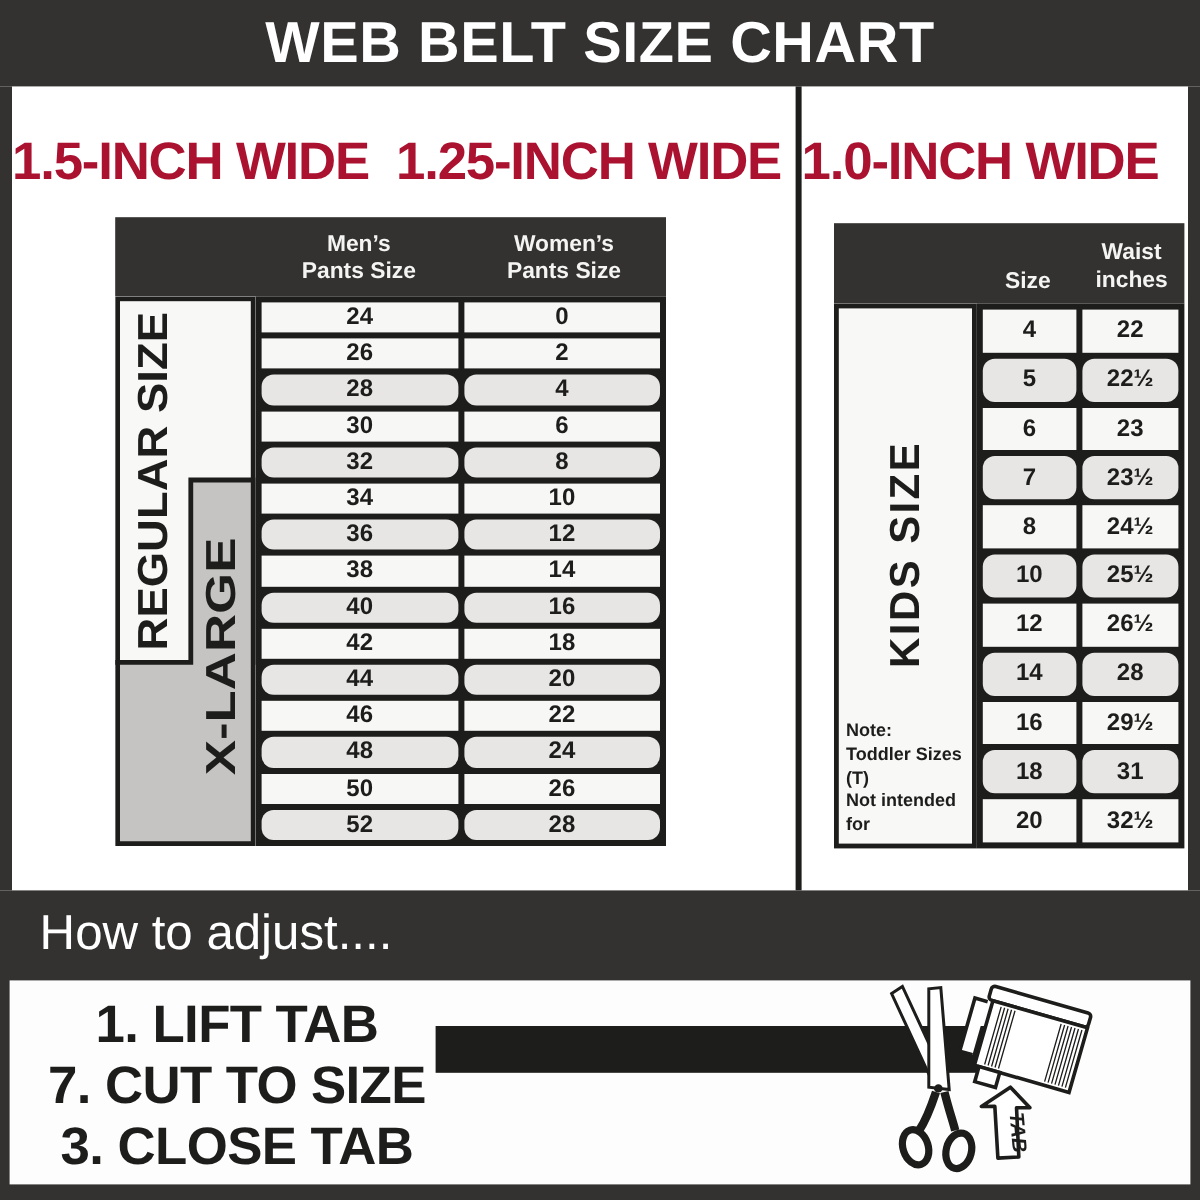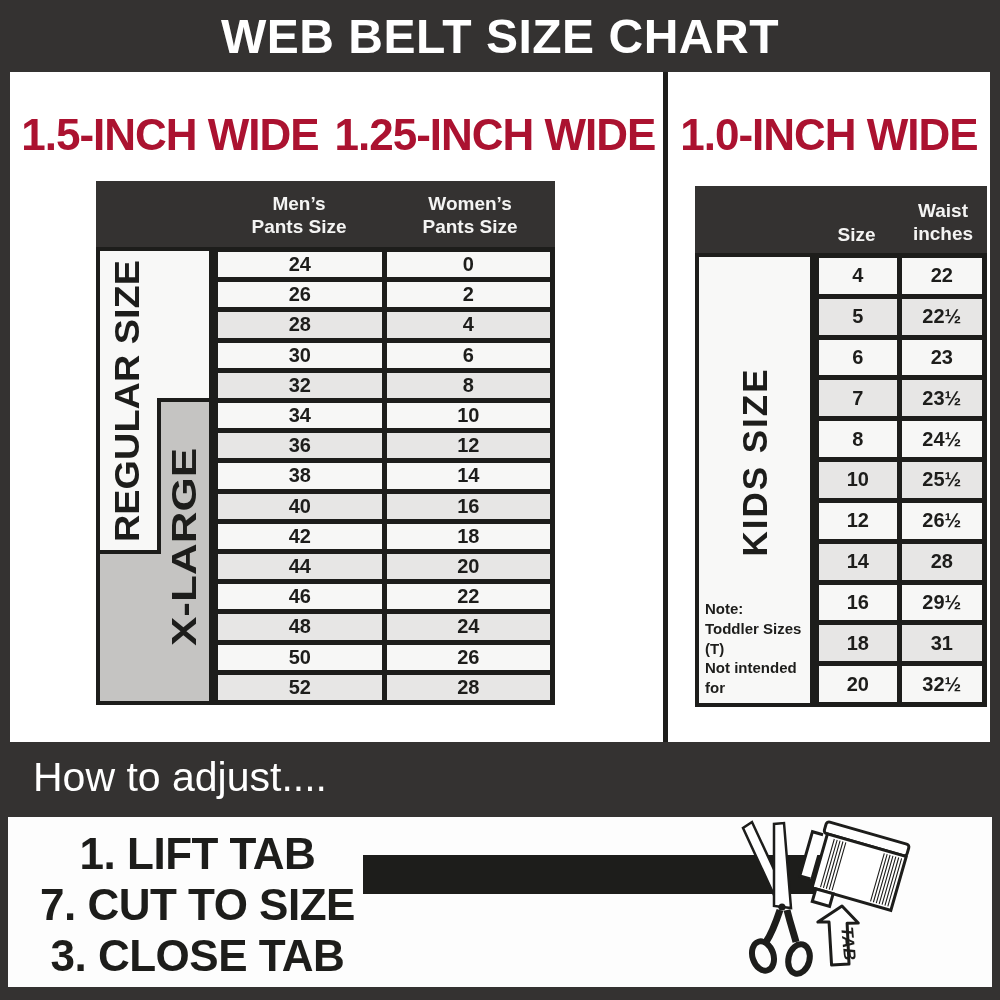--- a/index.html
+++ b/index.html
@@ -10,32 +10,32 @@
   
   .banner{left:0;top:0;width:1000px;height:72px;background:var(--dark,#343231);
           display:flex;align-items:center;justify-content:center;}
   .banner-title{color:#fff;font-size:48px;font-weight:bold;letter-spacing:.5px;}
 
   
   .edge{background:var(--dark,#343231);}
   .divider{background:var(--ink,#1d1d1b);}
 
   
-  .width-title{top:110px;text-align:center;color:var(--red,#ab1230);
+  .width-title{top:110px;text-align:left;color:var(--red,#ab1230);
                font-size:44px;font-weight:bold;letter-spacing:-1px;white-space:nowrap;}
 
   
   .thead{background:var(--dark,#343231);left:0;top:0;}
   .th{position:absolute;color:#f4f4f3;font-weight:bold;font-size:19px;line-height:23px;
       text-align:center;}
   .grid{position:absolute;display:grid;grid-template-columns:1fr 1fr;grid-auto-rows:1fr;
         background:var(--ink,#1d1d1b);gap:5px;padding:5px;box-sizing:border-box;}
   .cell{background:var(--row-light,#f7f7f6);display:flex;align-items:center;justify-content:center;
         font-weight:bold;font-size:20px;color:var(--ink,#1d1d1b);}
-  .cell.shaded{background:var(--row-shaded,#e7e6e5);}
+  .cell.shaded{background:var(--row-shaded,#e7e6e5);border-radius:10px;}
   .kgrid{grid-template-columns:85fr 88fr;}
 
   
   .kids-label{background:#f8f8f7;border:4px solid var(--ink,#1d1d1b);box-sizing:border-box;}
   .kids-rot{position:absolute;left:50%;top:46%;transform:translate(-50%,-50%) rotate(-90deg);
             font-size:35px;font-weight:bold;letter-spacing:2px;white-space:nowrap;}
   .note{position:absolute;left:6px;bottom:5px;font-size:15px;font-weight:bold;line-height:1.32;}
 
   
   .bottom{left:0;top:742px;width:1000px;height:258px;background:var(--dark,#343231);text-align:center;}

